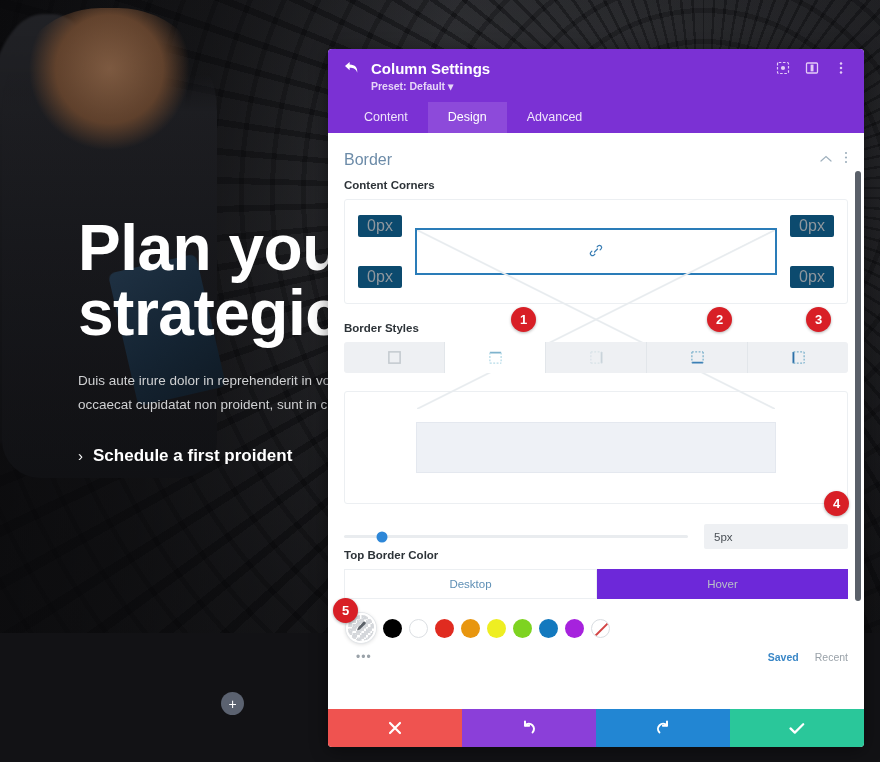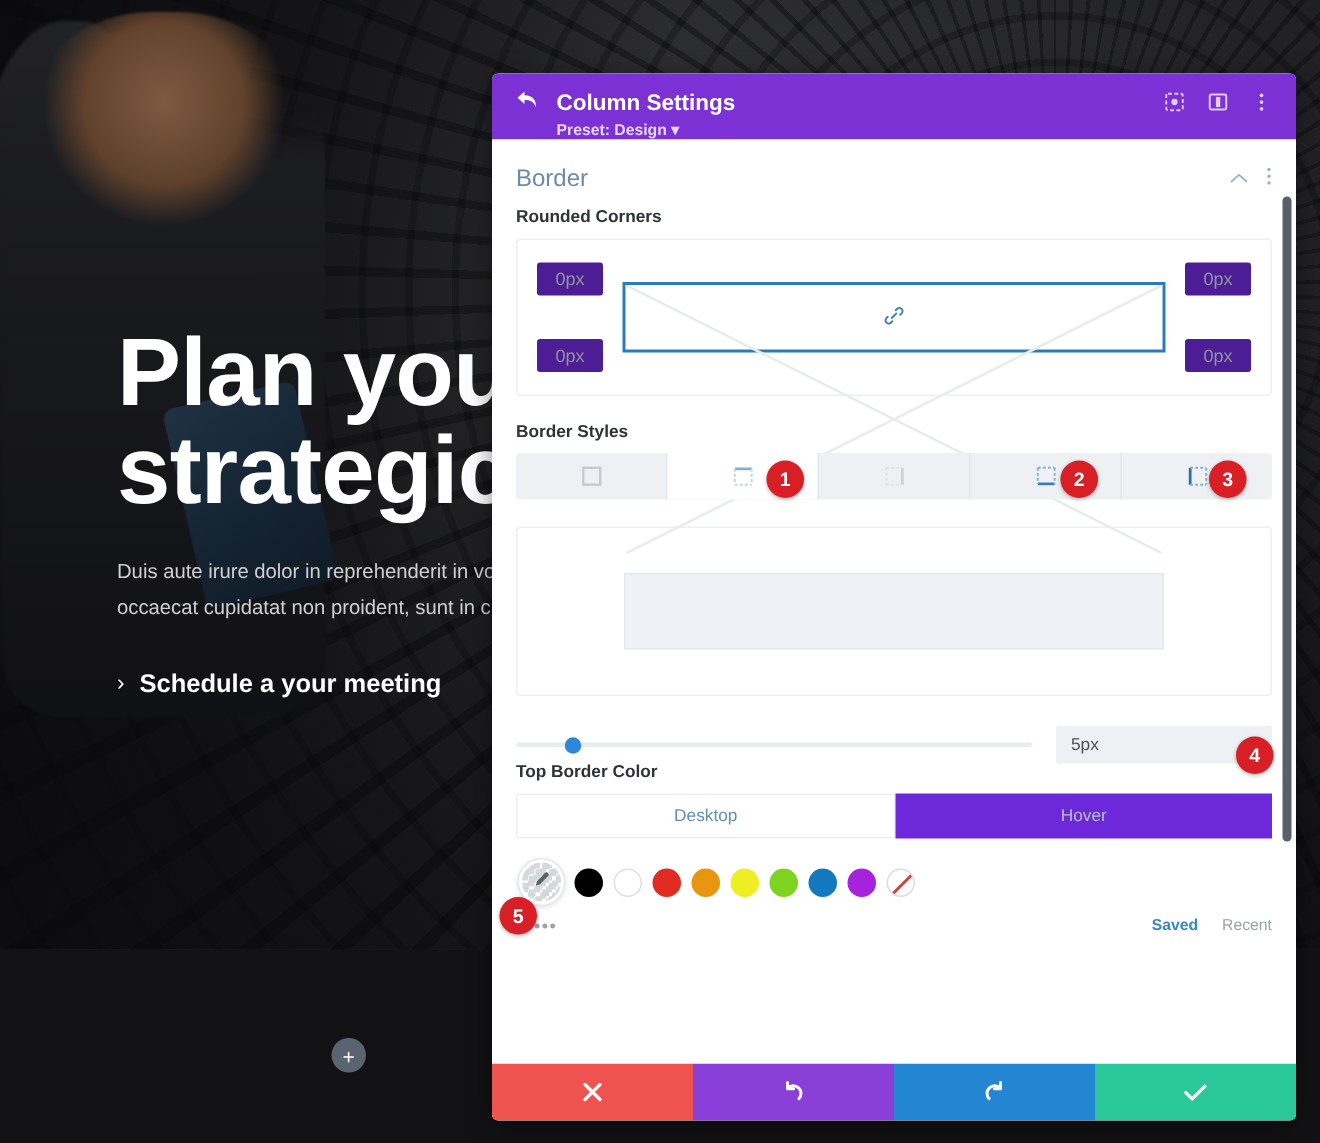--- a/index.html
+++ b/index.html
@@ -119,22 +119,22 @@
   .section-title { color: #6c8ba8; font-size: 16px; font-weight: 400; }
   .section-tools { margin-left: auto; display: flex; align-items: center; gap: 12px; color: #9fb0bd; font-size: 12px; }
 
   .field-label { color: #2d3338; font-size: 11.5px; font-weight: 700; margin-bottom: 8px; }
 
   .rounded-box {
     border: 1px solid #eceff2; border-radius: 3px; background: #fff;
     height: 105px; position: relative; margin-bottom: 18px;
   }
   .corner-inp {
-    position: absolute; width: 44px; height: 22px; background: #4c1d95;
-    border-radius: 2px; color: #8f979e; font-size: 12px;
+    position: absolute; width: 44px; height: 22px; background: #0c4a6e;
+    border-radius: 2px; color: #8f979e; font-size: 16px;
     display: flex; align-items: center; justify-content: center; text-align: center;
   }
   .ci-tl { left: 13px; top: 15px; }
   .ci-tr { right: 13px; top: 15px; }
   .ci-bl { left: 13px; bottom: 15px; }
   .ci-br { right: 13px; bottom: 15px; }
   .corner-preview {
     position: absolute; left: 70px; right: 70px; top: 28px; bottom: 28px;
     border: 2px solid #2a7cb8;
   }
@@ -263,21 +263,21 @@
 
     <div class="hero-text">
       <div class="hero-title">Plan your s</div>
       <div class="hero-title">strategicall</div>
       <div class="hero-para">
         <div>Duis aute irure dolor in reprehenderit in voluptate velit esse</div>
         <div>occaecat cupidatat non proident, sunt in culpa qui officia de</div>
       </div>
       <div class="hero-cta">
         <span class="chev">›</span>
-        <span>Schedule a your meeting</span>
+        <span>Schedule a first proident</span>
       </div>
     </div>
   </div>
 
   <div class="lower-strip"></div>
   <div class="add-btn">+</div>
 </div>
 
 <div class="modal">
 
@@ -306,24 +306,29 @@
           <svg width="4" height="14" viewBox="0 0 4 14">
             <circle cx="2" cy="2.5" r="1.25" fill="#e3ccf6"></circle>
             <circle cx="2" cy="7" r="1.25" fill="#e3ccf6"></circle>
             <circle cx="2" cy="11.5" r="1.25" fill="#e3ccf6"></circle>
           </svg>
         </span>
       </span>
     </div>
 
     <div class="preset">
-      <span>Preset: Design</span>
+      <span>Preset: Default</span>
       <span>▾</span>
     </div>
 
+    <div class="tabs">
+      <div class="tab">Content</div>
+      <div class="tab active">Design</div>
+      <div class="tab">Advanced</div>
+    </div>
   </div>
 
   <div class="modal-body">
     <div class="scroll-area">
 
       <div class="section-head">
         <span class="section-title">Border</span>
         <span class="section-tools">
           <span>
             <svg width="12" height="8" viewBox="0 0 12 8" fill="none">
@@ -333,21 +338,21 @@
           <span>
             <svg width="4" height="13" viewBox="0 0 4 13">
               <circle cx="2" cy="2" r="1.1" fill="#9fb0bd"></circle>
               <circle cx="2" cy="6.5" r="1.1" fill="#9fb0bd"></circle>
               <circle cx="2" cy="11" r="1.1" fill="#9fb0bd"></circle>
             </svg>
           </span>
         </span>
       </div>
 
-      <div class="field-label">Rounded Corners</div>
+      <div class="field-label">Content Corners</div>
       <div class="rounded-box">
         <div class="corner-inp ci-tl">0px</div>
         <div class="corner-inp ci-tr">0px</div>
         <div class="corner-inp ci-bl">0px</div>
         <div class="corner-inp ci-br">0px</div>
         <div class="corner-preview">
           <svg class="diag" viewBox="0 0 100 50" preserveAspectRatio="none" aria-hidden="true">
             <line x1="0" y1="0" x2="100" y2="50" stroke="#e8ecef" stroke-width="0.5"></line>
             <line x1="0" y1="50" x2="100" y2="0" stroke="#e8ecef" stroke-width="0.5"></line>
           </svg>

